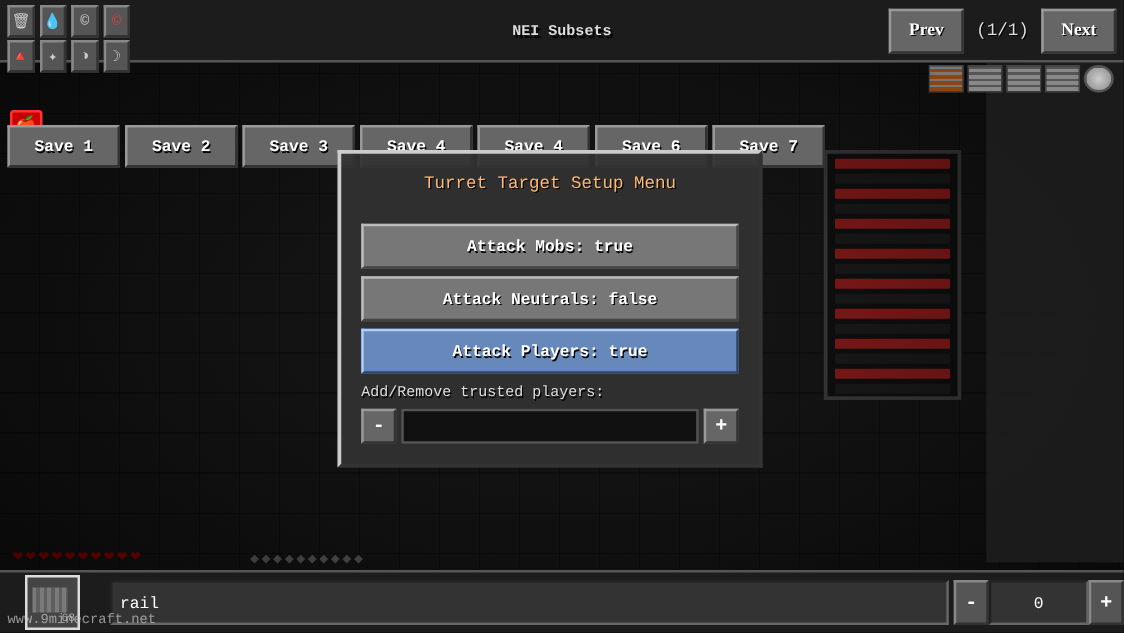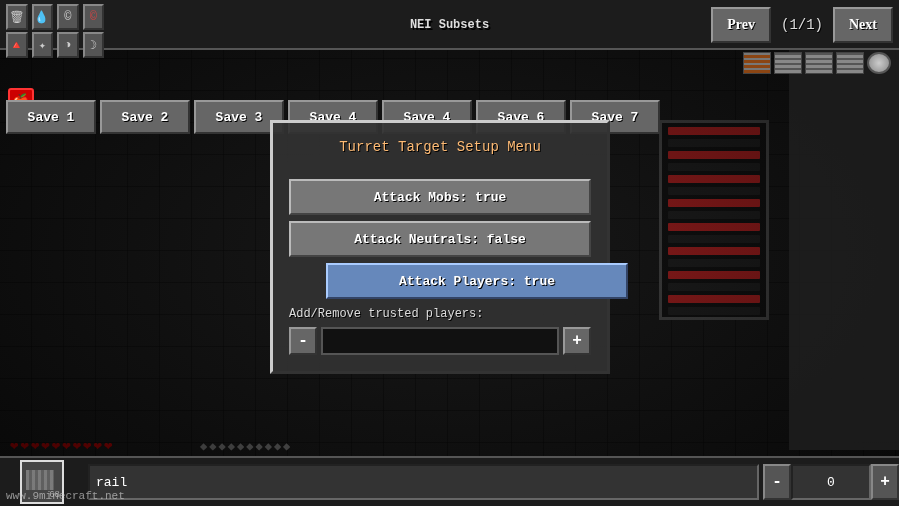--- a/index.html
+++ b/index.html
@@ -234,21 +234,20 @@
       display: flex;
       align-items: center;
       justify-content: center;
     }
 
     .dialog-btn.active {
       background: #6688bb;
       border-color: #aaccff;
       border-bottom-color: #334466;
       border-right-color: #334466;
-      margin-left: 37px;
     }
 
     .dialog-subtitle {
       color: #ddd;
       font-family: 'Courier New', monospace;
       font-size: 12px;
       margin-top: 8px;
       margin-bottom: 6px;
       text-shadow: 1px 1px 0 #000;
     }

